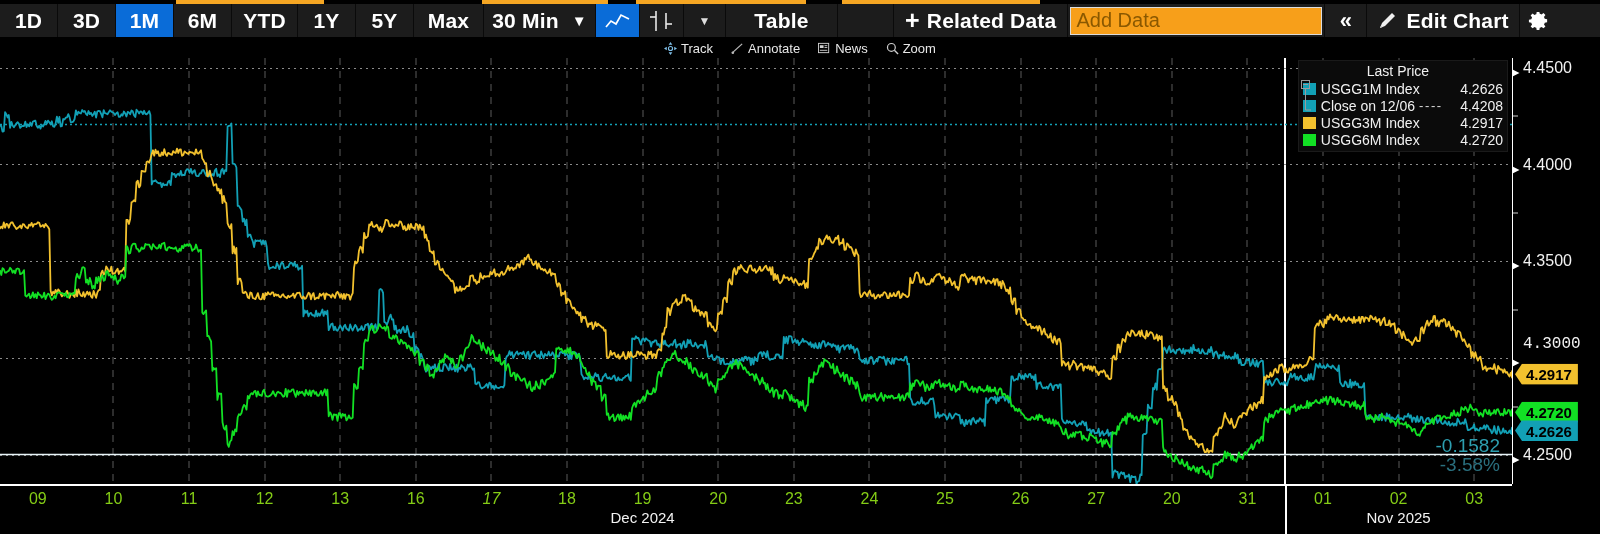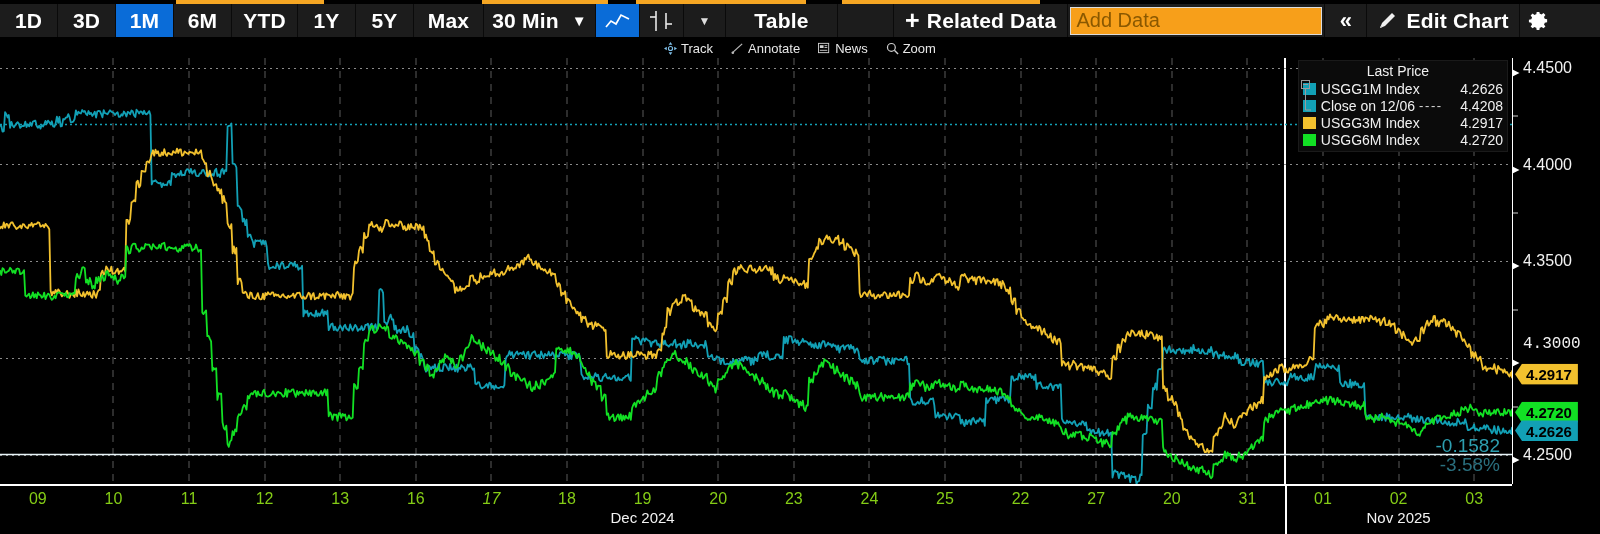--- a/index.html
+++ b/index.html
@@ -387,21 +387,21 @@
     <div class="xtick" style="left: 264.6px;">12</div>
     <div class="xtick" style="left: 340.2px;">13</div>
     <div class="xtick" style="left: 415.8px;">16</div>
     <div class="xtick" style="left: 491.4px; font-style: italic;">17</div>
     <div class="xtick" style="left: 567px;">18</div>
     <div class="xtick" style="left: 642.6px;">19</div>
     <div class="xtick" style="left: 718.2px;">20</div>
     <div class="xtick" style="left: 793.8px;">23</div>
     <div class="xtick" style="left: 869.4px;">24</div>
     <div class="xtick" style="left: 945px;">25</div>
-    <div class="xtick" style="left: 1020.6px;">22</div>
+    <div class="xtick" style="left: 1020.6px;">26</div>
     <div class="xtick" style="left: 1096.2px;">27</div>
     <div class="xtick" style="left: 1171.8px;">20</div>
     <div class="xtick" style="left: 1247.4px;">31</div>
     <div class="xtick" style="left: 1323px;">01</div>
     <div class="xtick" style="left: 1398.6px;">02</div>
     <div class="xtick" style="left: 1474.2px;">03</div>
     <div class="xmonth" style="left: 642.6px;">Dec 2024</div>
     <div class="xmonth" style="left: 1398.6px;">Nov 2025</div>
   </div>
 

